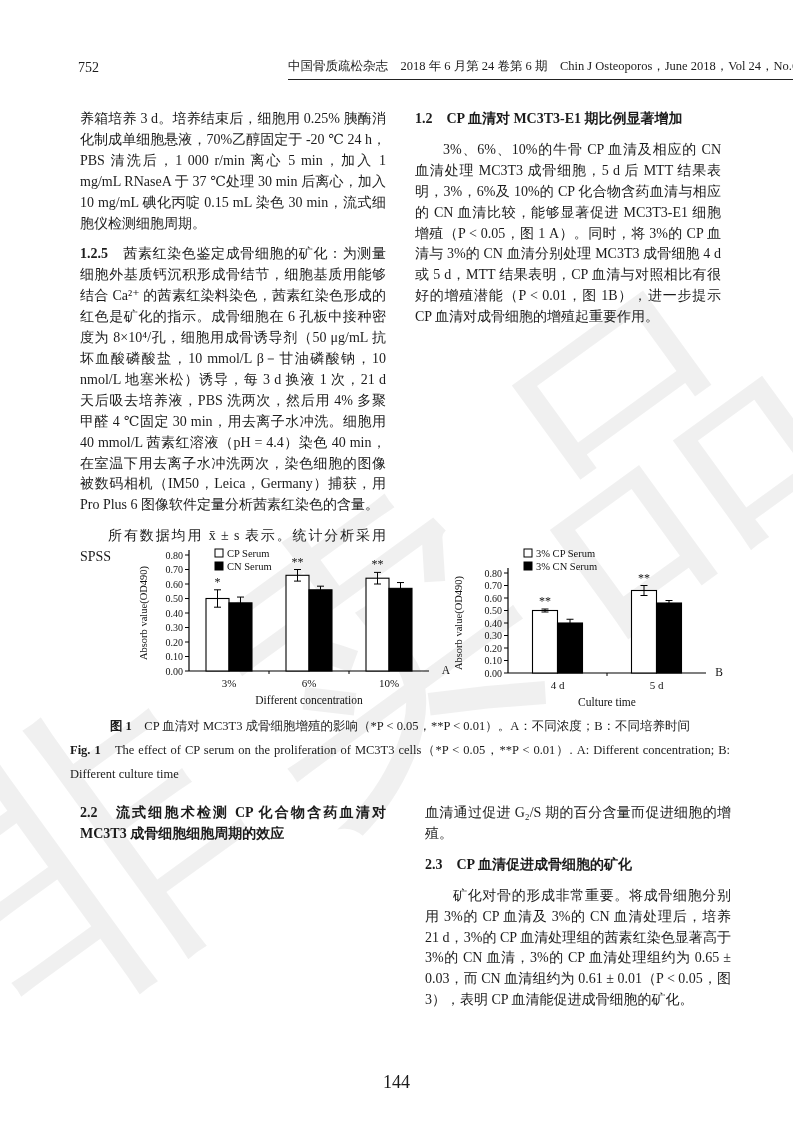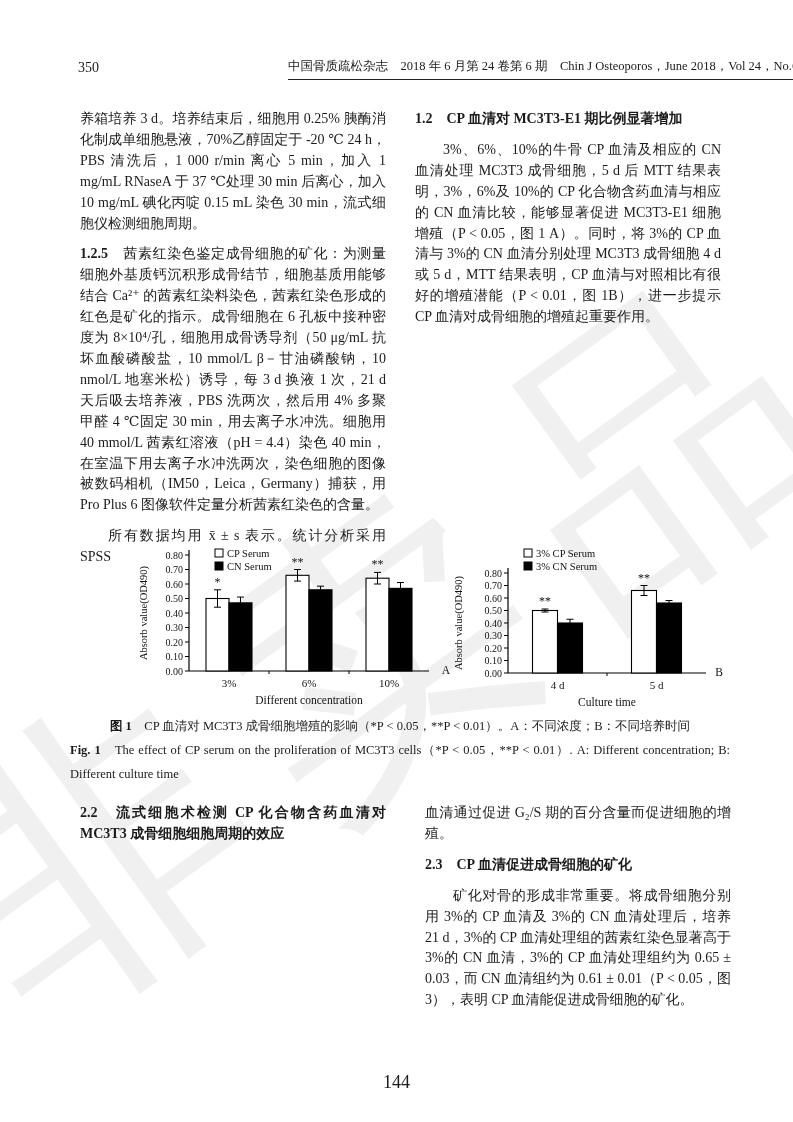--- a/index.html
+++ b/index.html
@@ -26,21 +26,21 @@
   .cap-en{text-align:justify;}
   .footer{position:absolute;left:0;top:1072px;width:793px;text-align:center;font-size:18px;z-index:1;}
 </style>
 </head>
 <body>
 
 <div class="page">
 
   <div class="watermark">非卖品</div>
 
-  <div class="hdr-pageno">350</div>
+  <div class="hdr-pageno">752</div>
   <div class="hdr-journal">中国骨质疏松杂志　2018 年 6 月第 24 卷第 6 期　Chin J Osteoporos，June 2018，Vol 24，No.6</div>
 
   <div class="col" style="left:70px;top:99px;">
     <p>养箱培养 3 d。培养结束后，细胞用 0.25% 胰酶消化制成单细胞悬液，70%乙醇固定于 -20 ℃ 24 h，PBS 清洗后，1 000 r/min 离心 5 min，加入 1 mg/mL RNaseA 于 37 ℃处理 30 min 后离心，加入 10 mg/mL 碘化丙啶 0.15 mL 染色 30 min，流式细胞仪检测细胞周期。</p>
     <p><span class="lead">1.2.5</span>　<span>茜素红染色鉴定成骨细胞的矿化：为测量细胞外基质钙沉积形成骨结节，细胞基质用能够结合 Ca²⁺ 的茜素红染料染色，茜素红染色形成的红色是矿化的指示。成骨细胞在 6 孔板中接种密度为 8×10⁴/孔，细胞用成骨诱导剂（50 μg/mL 抗坏血酸磷酸盐，10 mmol/L β－甘油磷酸钠，10 nmol/L 地塞米松）诱导，每 3 d 换液 1 次，21 d 天后吸去培养液，PBS 洗两次，然后用 4% 多聚甲醛 4 ℃固定 30 min，用去离子水冲洗。细胞用 40 mmol/L 茜素红溶液（pH = 4.4）染色 40 min，在室温下用去离子水冲洗两次，染色细胞的图像被数码相机（IM50，Leica，Germany）捕获，用 Pro Plus 6 图像软件定量分析茜素红染色的含量。</span></p>
     <p class="indent">所有数据均用 x̄ ± s 表示。统计分析采用 SPSS</p>
   </div>
 
   <div class="col" style="left:405px;top:99px;">
     <p class="subhead"><span>1.2</span>　<span>CP 血清对 MC3T3-E1 期比例显著增加</span></p>

